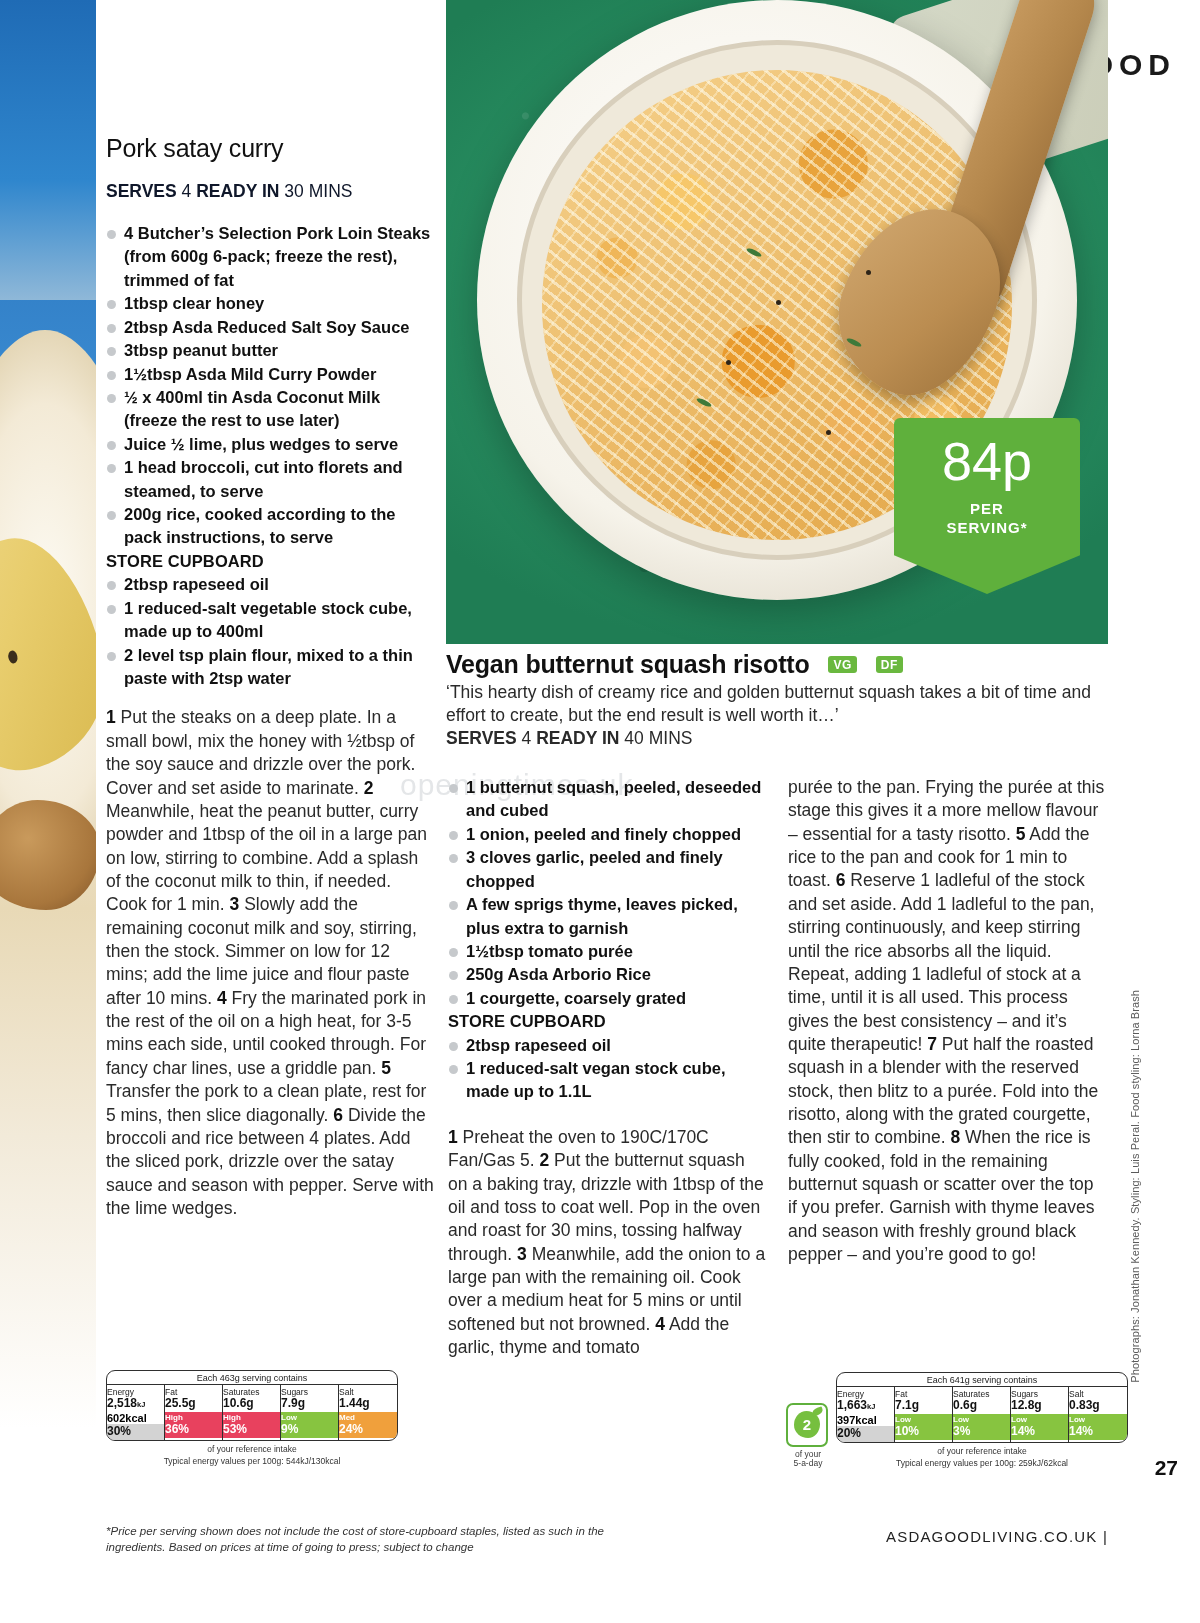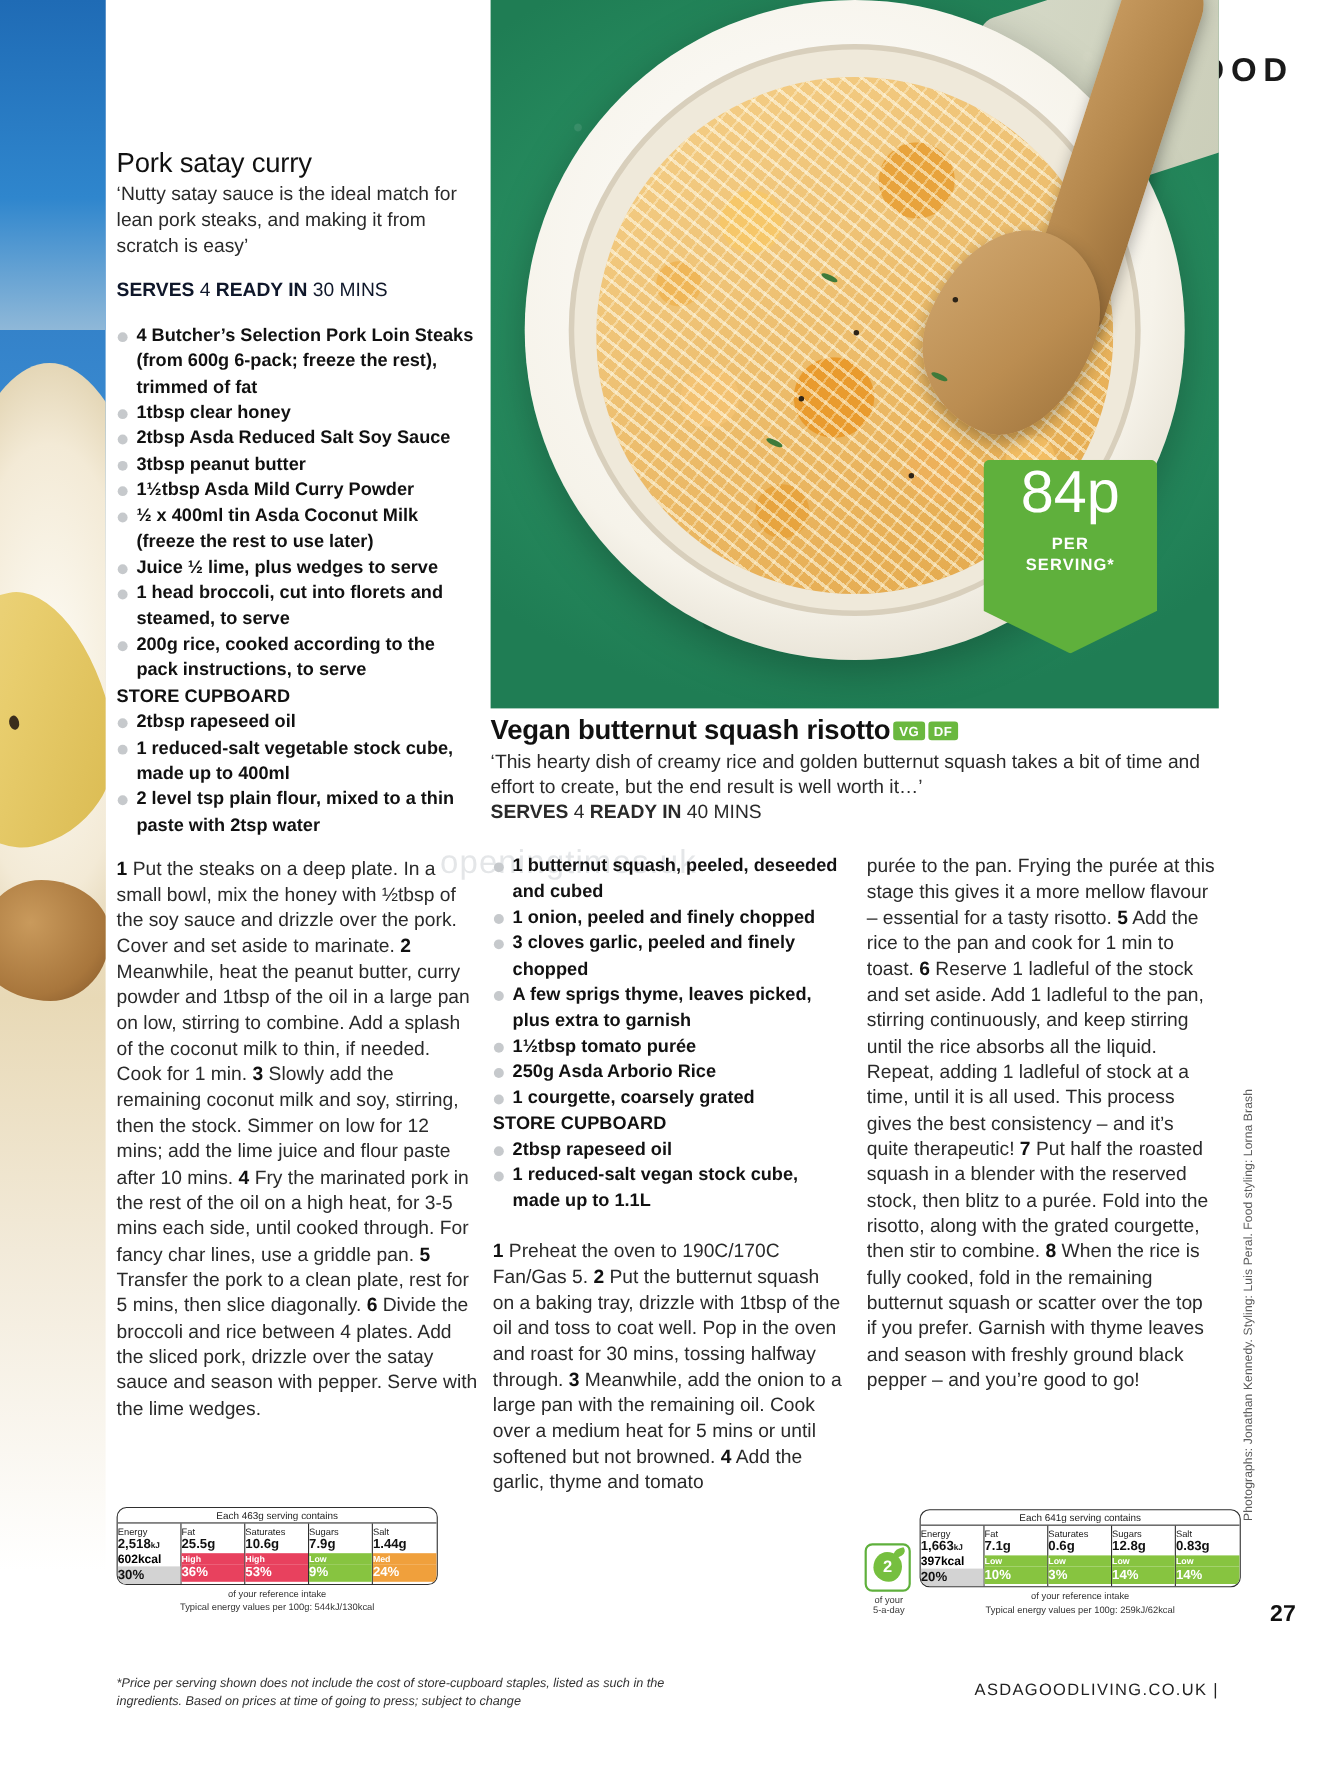--- a/index.html
+++ b/index.html
@@ -119,27 +119,27 @@
     box-shadow: 2px 6px 16px rgba(0,0,0,.3);
   }
   .hero .cloth {
     position:absolute; right:-40px; top:-20px; width: 240px; height: 180px;
     background: linear-gradient(135deg,#e9e3d4 0%, #dcd4c1 100%);
     transform: rotate(-18deg); border-radius: 18px; opacity:.9;
   }
 
   
   .price-badge {
-    position: absolute; left: 894px; top: 418px; width: 158px; height: 176px;
+    position: absolute; left: 894px; top: 418px; width: 186px; height: 176px;
     background: #5fb03c;
     clip-path: polygon(0 0, 100% 0, 100% 78%, 50% 100%, 0 78%);
     border-top-left-radius: 6px; border-top-right-radius: 6px;
     color: #fff; text-align: center;
     display: flex; flex-direction: column; align-items: center; justify-content: flex-start;
-    padding-top: 2px;
+    padding-top: 16px;
   }
   .price-badge .amount { font-size: 54px; font-weight: 300; letter-spacing: 0px; line-height: 1; }
   .price-badge .per { font-size: 15px; font-weight: 700; letter-spacing: 1px; margin-top: 12px; line-height: 1.25; }
 
   
   .recipe-a {
     position: absolute; left: 106px; top: 134px; width: 330px;
   }
   .r-title { font-size: 25px; font-weight: 400; color: #111; letter-spacing: -.2px; }
   .r-intro { font-size: 17.5px; line-height: 1.33; color: #2a2a2a; margin-top: 2px; }
@@ -156,21 +156,21 @@
   }
   .ing-list li.store {
     padding-left: 0; font-size: 16.5px; font-weight: 700; letter-spacing: .1px;
   }
   .ing-list li.store::before { display: none; }
   .method { font-size: 17.5px; line-height: 1.335; color: #2a2a2a; margin-top: 16px; }
   .method b { font-weight: 700; color: #111; }
 
   
   .recipe-b-head { position: absolute; left: 446px; top: 650px; width: 660px; }
-  .rb-title-row { display: flex; align-items: center; gap: 3px; }
+  .rb-title-row { display: flex; align-items: center; gap: 19px; }
   .rb-title { font-size: 25px; font-weight: 700; color: #111; letter-spacing: -.2px; }
   .diet-badge {
     display: inline-block; background: #6ab83f; color: #fff;
     font-size: 12px; font-weight: 700; letter-spacing: .5px;
     padding: 3px 5px 2px; border-radius: 3px; line-height: 1;
   }
   .rb-intro { font-size: 17.5px; line-height: 1.33; color: #2a2a2a; margin-top: 2px; }
   .rb-serves { font-size: 17.5px; color: #2a2a2a; }
   .rb-serves b { font-weight: 700; }
 
@@ -291,21 +291,20 @@
 <div class="price-badge">
   <div class="amount">84p</div>
   <div class="per">
     <span>PER</span><br>
     <span>SERVING*</span>
   </div>
 </div>
 
 <div class="recipe-a">
   <div class="r-title">Pork satay curry</div>
-  <div class="r-intro">‘Nutty satay sauce is the ideal match for lean pork steaks, and making it from scratch is easy’</div>
   <div class="r-serves">
     <b>SERVES</b>
     <span>4</span>
     <b>READY IN</b>
     <span>30 MINS</span>
   </div>
 
   <ul class="ing-list">
     <li>4 Butcher’s Selection Pork Loin Steaks (from 600g 6-pack; freeze the rest), trimmed of fat</li>
     <li>1tbsp clear honey</li>

